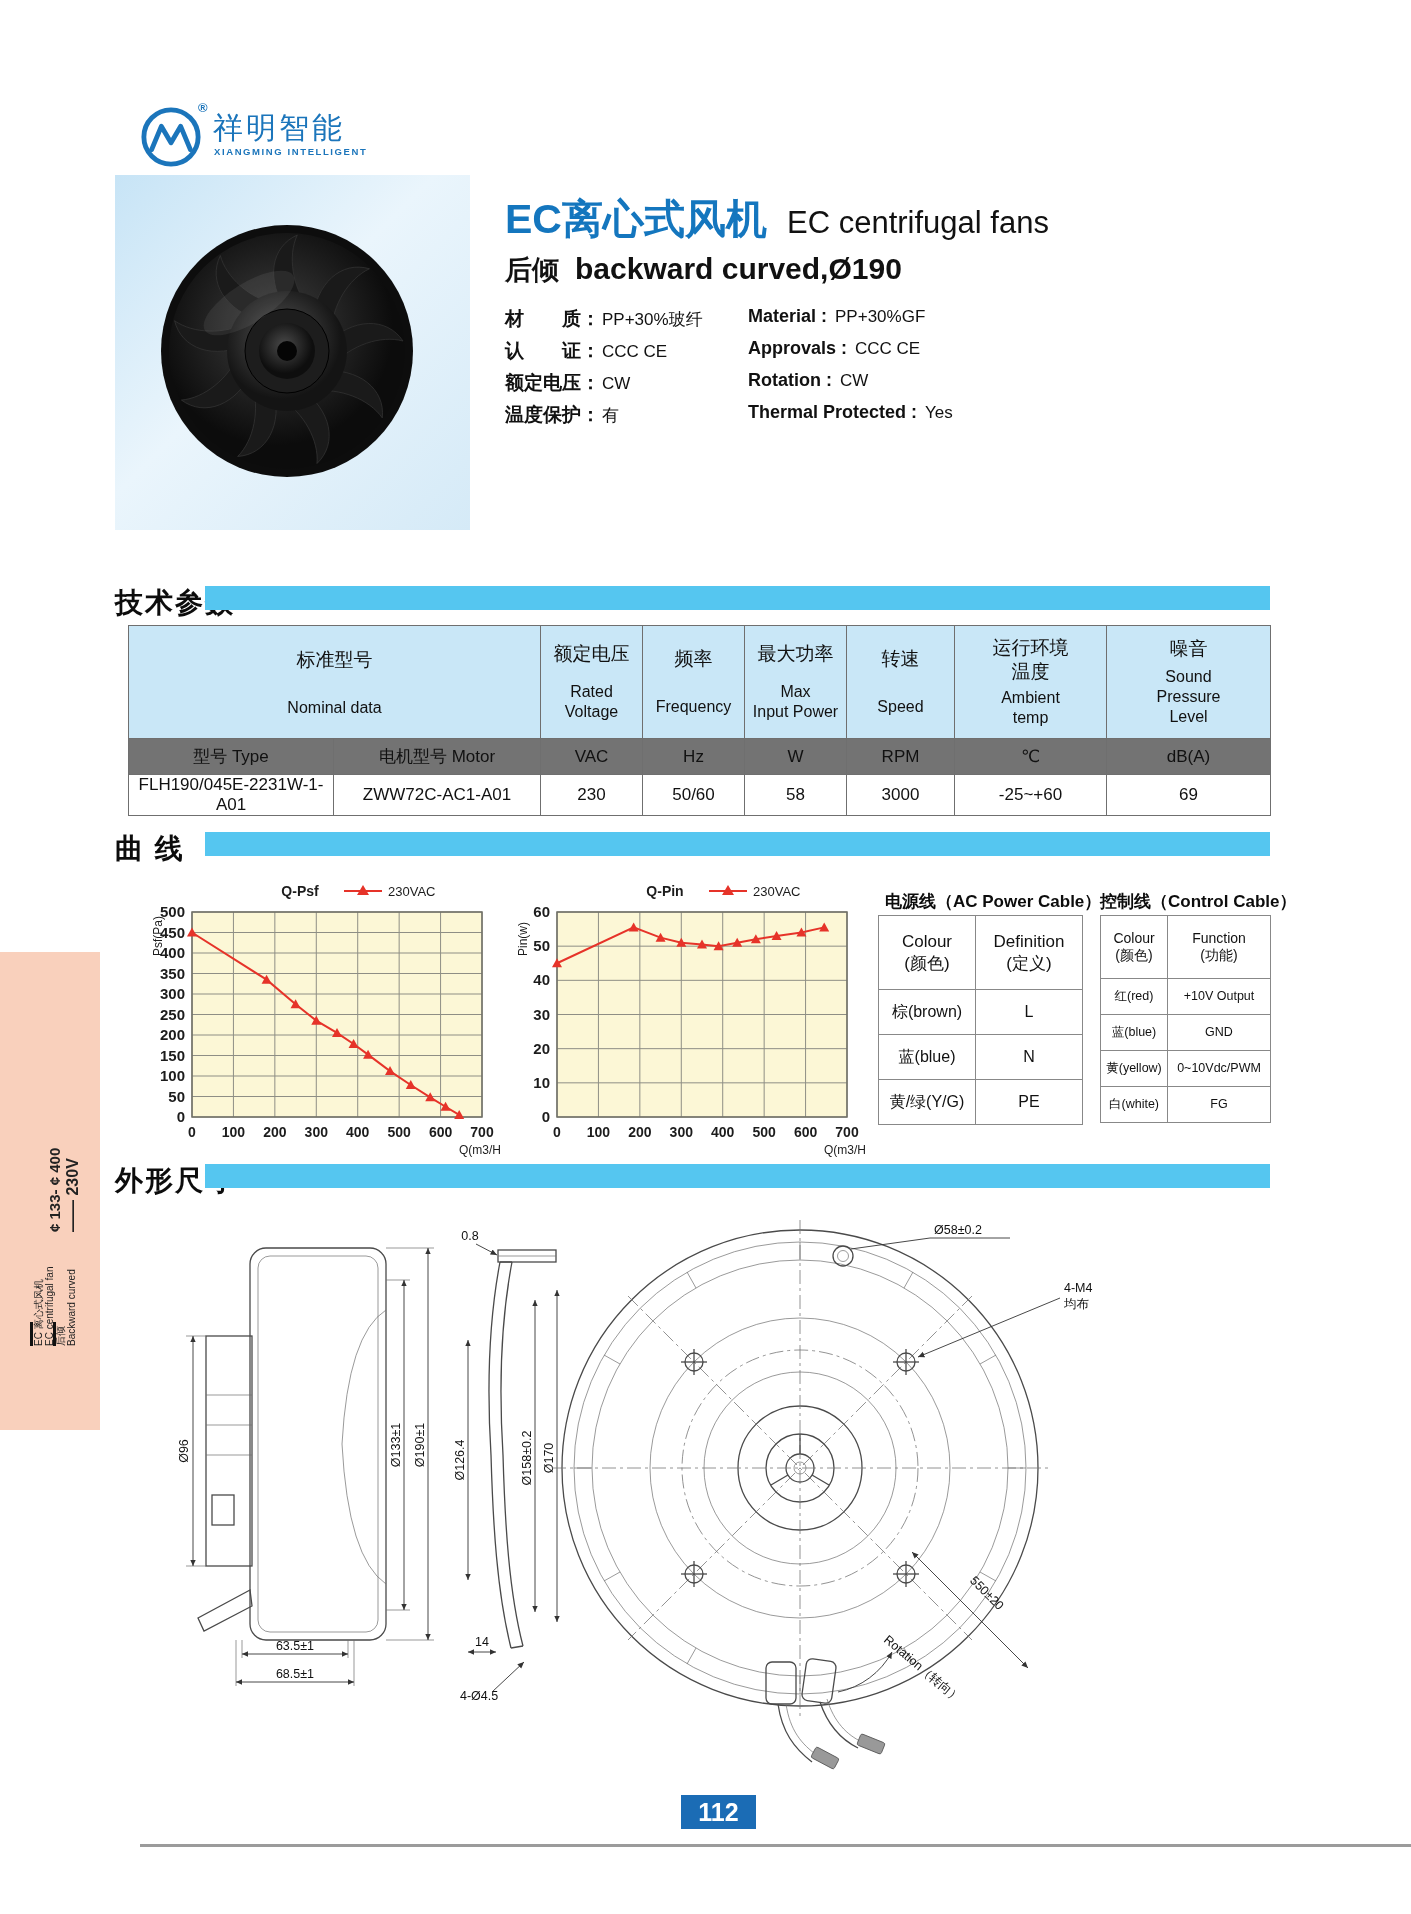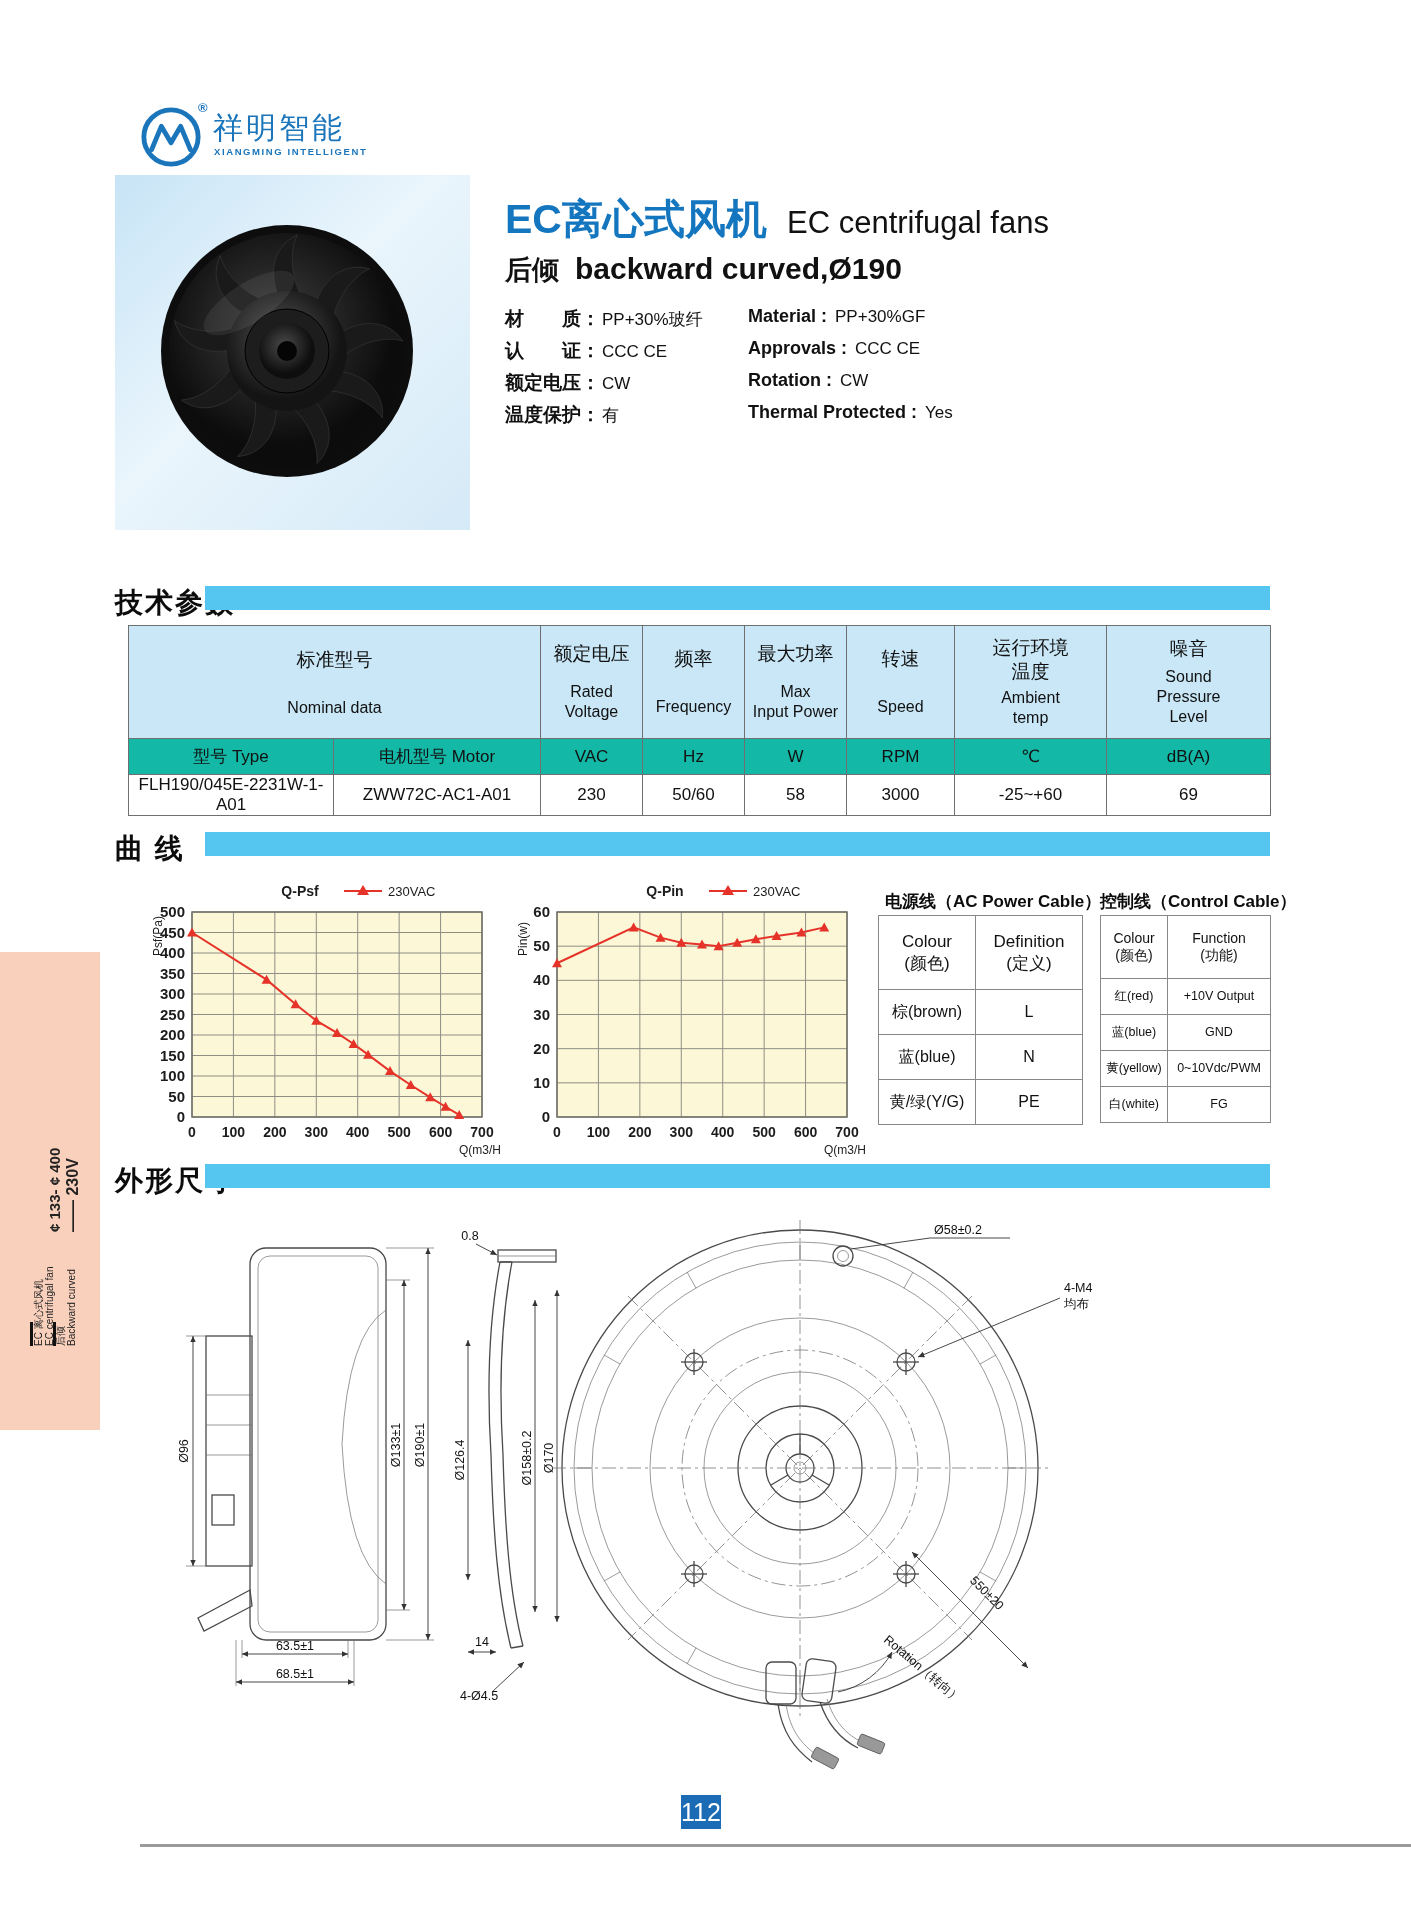--- a/index.html
+++ b/index.html
@@ -38,21 +38,21 @@
   .sec-bar{position:absolute;left:205px;width:1065px;height:24px;background:#55c6f0;}
 
   
   .ttable{position:absolute;left:128px;top:625px;width:1142px;border-collapse:collapse;table-layout:fixed;padding-left:28px;}
   .ttable td{border:1px solid #6f6f6f;text-align:center;vertical-align:middle;padding:0;}
   .ttable .hd{background:#c9e7f7;}
   .hcn{font-size:19px;}
   .hen{font-size:16px;}
   .pre{white-space:pre-line;line-height:1.25;}
   .r1 td{height:112px;}
-  .r2 td{height:35px;font-size:17px;background:#14b8a6;margin-top:20px;}
+  .r2 td{height:35px;font-size:17px;background:#737373;margin-top:20px;}
   .r3 td{height:40px;font-size:17px;background:#fff;}
   .hstack{display:flex;flex-direction:column;justify-content:space-around;height:100%;padding:8px 0;box-sizing:border-box;}
 
   
   .chart{position:absolute;width:355px;height:300px;}
 
   
   .cab-title{position:absolute;font-size:17px;font-weight:bold;white-space:nowrap;color:#0c0c0c;}
   .ctable{position:absolute;border-collapse:collapse;table-layout:fixed;background:#fff;}
   .ctable td{border:1px solid #888;text-align:center;vertical-align:middle;line-height:1.25;}
@@ -76,22 +76,22 @@
   .sb-rot{position:absolute;transform-origin:0 0;transform:rotate(-90deg);white-space:nowrap;}
   .sb-a{left:46px;top:1232px;width:120px;}
   .sb-a .l1{font-size:15px;font-weight:bold;line-height:18px;color:#222;}
   .sb-a .l2{font-size:16px;font-weight:bold;line-height:18px;color:#222;}
   .sb-b{left:33px;top:1346px;width:110px;}
   .sb-b div{font-size:10px;line-height:11px;color:#222;}
   .sb-bar{position:absolute;width:2.5px;height:24px;background:#111;}
 
   
   .foot-line{position:absolute;left:140px;top:1844px;width:1271px;height:3px;background:#9b9b9b;}
-  .page-badge{position:absolute;left:681px;top:1795px;width:40px;height:34px;background:#1b6cb5;
-              color:#fff;font-size:25px;font-weight:normal;display:flex;align-items:center;justify-content:center;}
+  .page-badge{position:absolute;left:681px;top:1795px;width:75px;height:34px;background:#1b6cb5;
+              color:#fff;font-size:25px;font-weight:bold;display:flex;align-items:center;justify-content:center;}
 </style>
 </head>
 <body>
 
 <div class="page">
 
   <div class="abs" style="left:140px;top:106px;width:62px;height:62px;">
     <svg width="62" height="62" viewBox="0 0 64 64">
       <circle cx="32" cy="32" r="28" fill="none" stroke="#1b75bb" stroke-width="5"></circle>
       <path d="M12,45 L22,21 L32,38 L42,21 L52,45" fill="none" stroke="#1b75bb" stroke-width="5" stroke-linejoin="round" stroke-linecap="round"></path>

